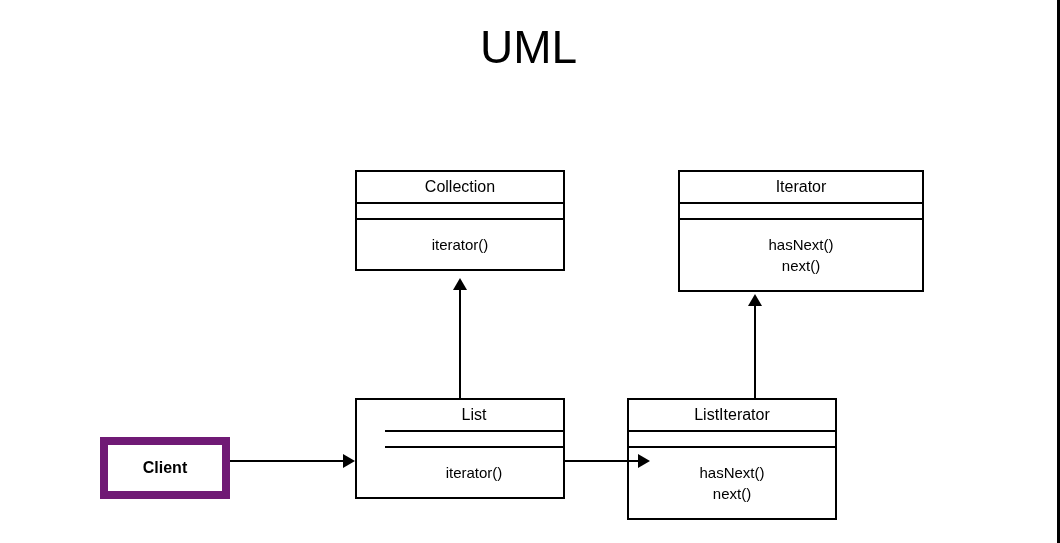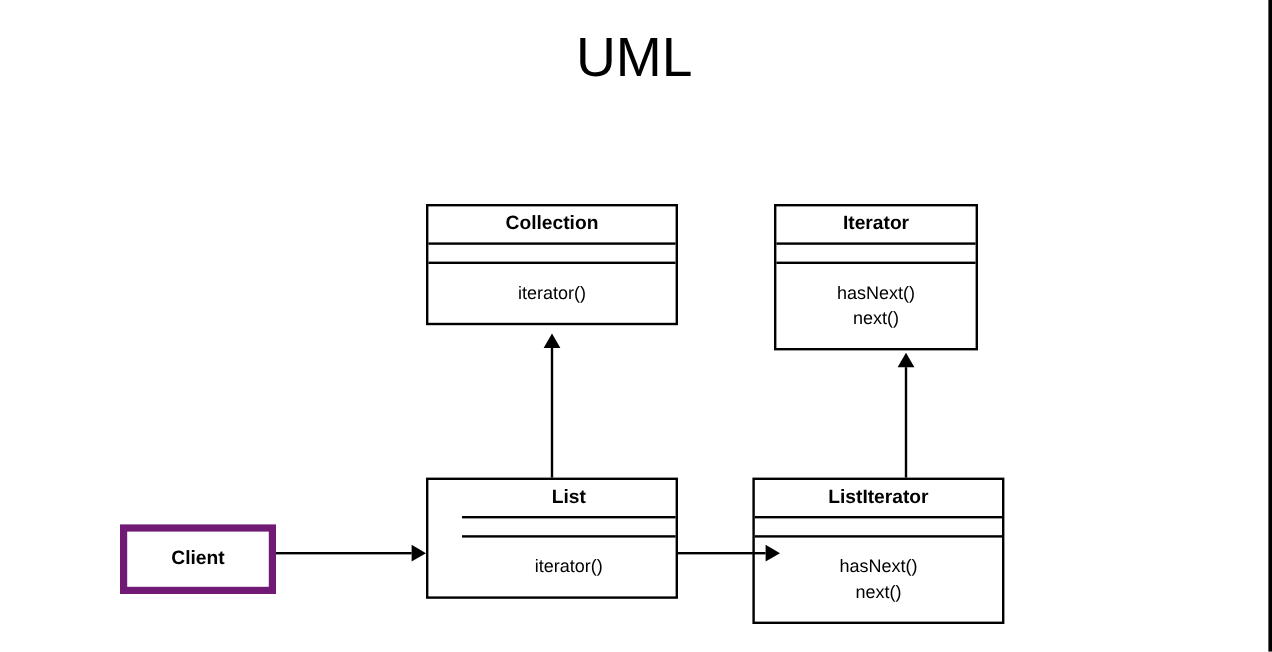--- a/index.html
+++ b/index.html
@@ -25,37 +25,37 @@
       color: #000000;
     }
     .uml-box {
       position: absolute;
       border: 2px solid #000;
       background: #fff;
     }
     .uml-header {
       border-bottom: 2px solid #000;
       text-align: center;
-      font-weight: bold;
+      font-weight: normal;
       font-size: 16px;
       padding: 6px 0;
     }
     .uml-attrs {
       border-bottom: 2px solid #000;
       height: 16px;
     }
     .uml-methods {
       text-align: center;
       font-size: 15px;
       padding: 14px 0;
       line-height: 1.4;
     }
     .client-box {
       position: absolute;
-      border: 6px solid #701a75;
+      border: 8px solid #701a75;
       background: #fff;
       text-align: center;
       font-weight: bold;
       font-size: 16px;
       padding: 14px 20px;
     }
     .arrow-line {
       position: absolute;
       background: #000;
     }
@@ -75,21 +75,21 @@
 </div>
 
 <div class="uml-box" style="left:355px; top:170px; width:210px;">
   <div class="uml-header">Collection</div>
   <div class="uml-attrs"></div>
   <div class="uml-methods">
     <div>iterator()</div>
   </div>
 </div>
 
-<div class="uml-box" style="left:645px; top:170px; width:170px;">
+<div class="uml-box" style="left:678px; top:170px; width:246px;">
   <div class="uml-header">Iterator</div>
   <div class="uml-attrs"></div>
   <div class="uml-methods">
     <div>hasNext()</div>
     <div>next()</div>
   </div>
 </div>
 
 <div class="uml-box" style="left:355px; top:398px; width:210px;padding-left:28px;">
   <div class="uml-header">List</div>

